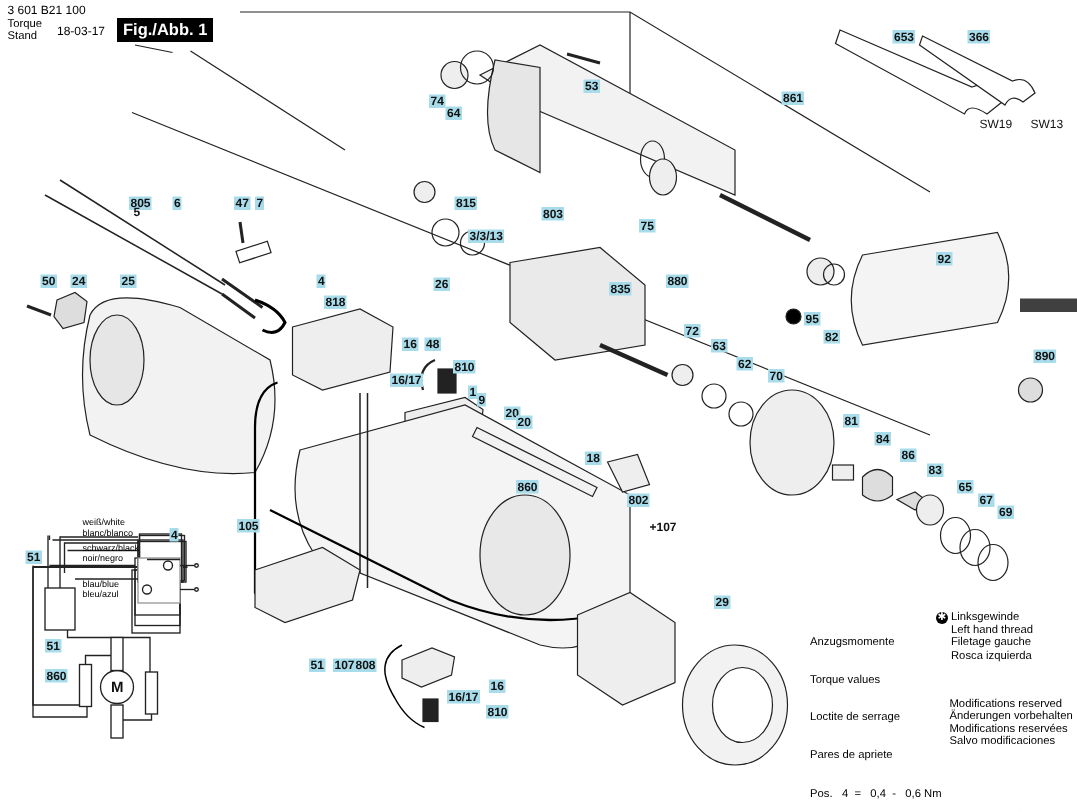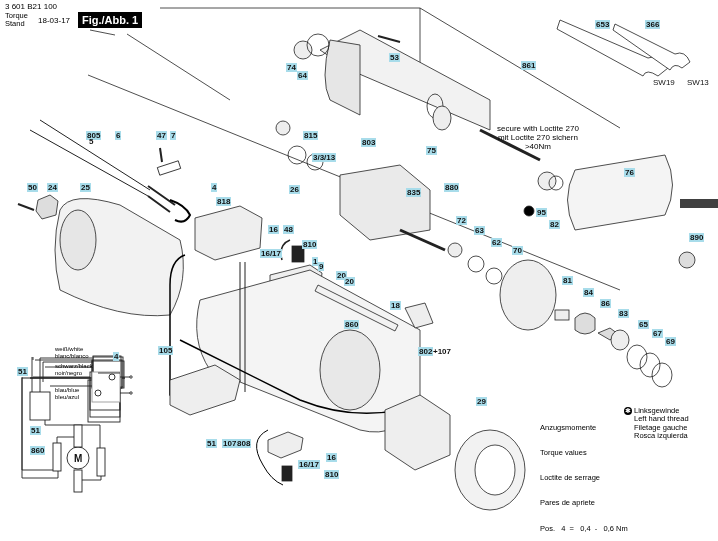--- a/index.html
+++ b/index.html
@@ -183,21 +183,21 @@
   <span class="lbl" style="left:156px;top:131px">47</span>
   <span class="lbl" style="left:170px;top:131px">7</span>
 
   <span class="lbl" style="left:303px;top:131px">815</span>
   <span class="lbl" style="left:361px;top:138px">803</span>
   <span class="lbl" style="left:312px;top:153px">3/3/13</span>
   <span class="lbl" style="left:289px;top:185px">26</span>
   <span class="lbl" style="left:426px;top:146px">75</span>
   <span class="lbl" style="left:444px;top:183px">880</span>
   <span class="lbl" style="left:406px;top:188px">835</span>
-  <span class="lbl" style="left:624px;top:168px">76</span>
+  <span class="lbl" style="left:624px;top:168px">92</span>
   <span class="lbl" style="left:536px;top:208px">95</span>
   <span class="lbl" style="left:549px;top:220px">82</span>
   <span class="lbl red" style="left:680px;top:199px">90</span>
   <span class="lbl" style="left:689px;top:233px">890</span>
 
   <span class="lbl" style="left:27px;top:183px">50</span>
   <span class="lbl" style="left:47px;top:183px">24</span>
   <span class="lbl" style="left:80px;top:183px">25</span>
   <span class="lbl" style="left:211px;top:183px">4</span>
   <span class="lbl" style="left:216px;top:197px">818</span>
@@ -210,45 +210,40 @@
 
   <span class="lbl" style="left:456px;top:216px">72</span>
   <span class="lbl" style="left:474px;top:226px">63</span>
   <span class="lbl" style="left:491px;top:238px">62</span>
   <span class="lbl" style="left:512px;top:246px">70</span>
 
   <span class="lbl" style="left:336px;top:271px">20</span>
   <span class="lbl" style="left:344px;top:277px">20</span>
   <span class="lbl" style="left:390px;top:301px">18</span>
   <span class="lbl" style="left:344px;top:320px">860</span>
-  <span class="lbl" style="left:418px;top:347px">802</span>
+  <span class="lbl" style="left:418px;top:329px">802</span>
   <span class="plain" style="left:433px;top:347px;font-weight:bold">+107</span>
 
   <span class="lbl" style="left:562px;top:276px">81</span>
   <span class="lbl" style="left:583px;top:288px">84</span>
   <span class="lbl" style="left:600px;top:299px">86</span>
   <span class="lbl" style="left:618px;top:309px">83</span>
   <span class="lbl" style="left:638px;top:320px">65</span>
   <span class="lbl" style="left:652px;top:329px">67</span>
   <span class="lbl" style="left:665px;top:337px">69</span>
 
   <span class="lbl" style="left:158px;top:346px">105</span>
   <span class="lbl" style="left:206px;top:439px">51</span>
   <span class="lbl" style="left:222px;top:439px">107</span>
   <span class="lbl" style="left:236px;top:439px">808</span>
   <span class="lbl" style="left:476px;top:397px">29</span>
   <span class="lbl" style="left:326px;top:453px">16</span>
   <span class="lbl" style="left:298px;top:460px">16/17</span>
   <span class="lbl" style="left:324px;top:470px">810</span>
 
-  <div class="note" style="left:497px;top:124px">
-    <div>secure with Loctite 270</div>
-    <div>mit Loctite 270 sichern</div>
-    <div>&gt;40Nm</div>
-  </div>
 
   <span class="lbl" style="left:113px;top:352px">4</span>
   <span class="lbl" style="left:17px;top:367px">51</span>
   <span class="lbl" style="left:30px;top:426px">51</span>
   <span class="lbl" style="left:30px;top:446px">860</span>
   <span class="plain" style="left:74px;top:454px;font-weight:bold;font-size:10px">M</span>
   <div class="wire" style="left:55px;top:346px">
     <div>weiß/white</div>
     <div>blanc/blanco</div>
   </div>
@@ -275,15 +270,21 @@
     
   </div>
 
   <div class="legend">
     <div><span style="display:inline-block;width:8px;height:8px;border-radius:50%;background:#000;color:#fff;font-size:7px;line-height:8px;text-align:center;margin-right:2px;">✱</span><span>Linksgewinde</span></div>
     <div style="padding-left:10px">Left hand thread</div>
     <div style="padding-left:10px">Filetage gauche</div>
     <div style="padding-left:10px">Rosca izquierda</div>
   </div>
 
+  <div class="mods">
+    <div>Modifications reserved</div>
+    <div>Änderungen vorbehalten</div>
+    <div>Modifications reservées</div>
+    <div>Salvo modificaciones</div>
+  </div>
 
   <div class="url">www.axistools.ru</div>
 </div>
 
 </body></html>

